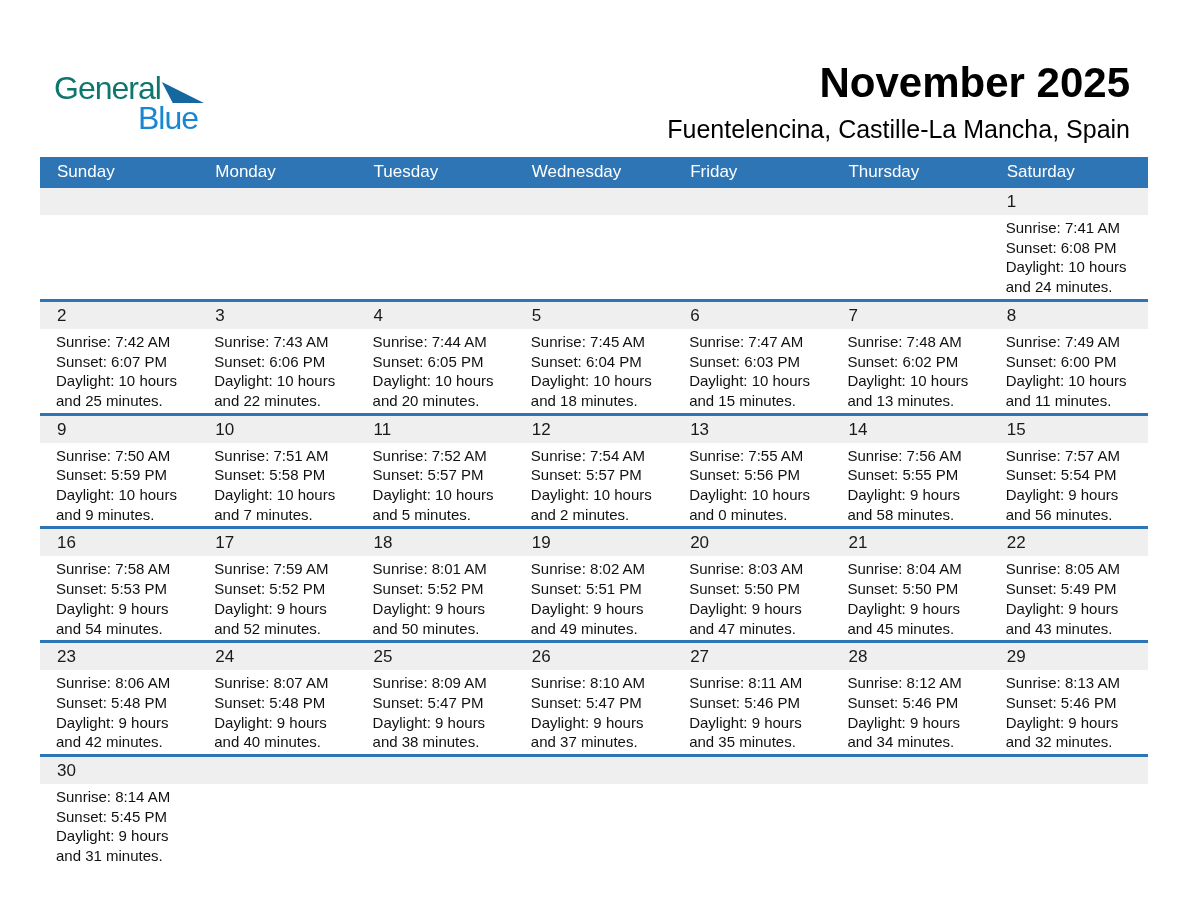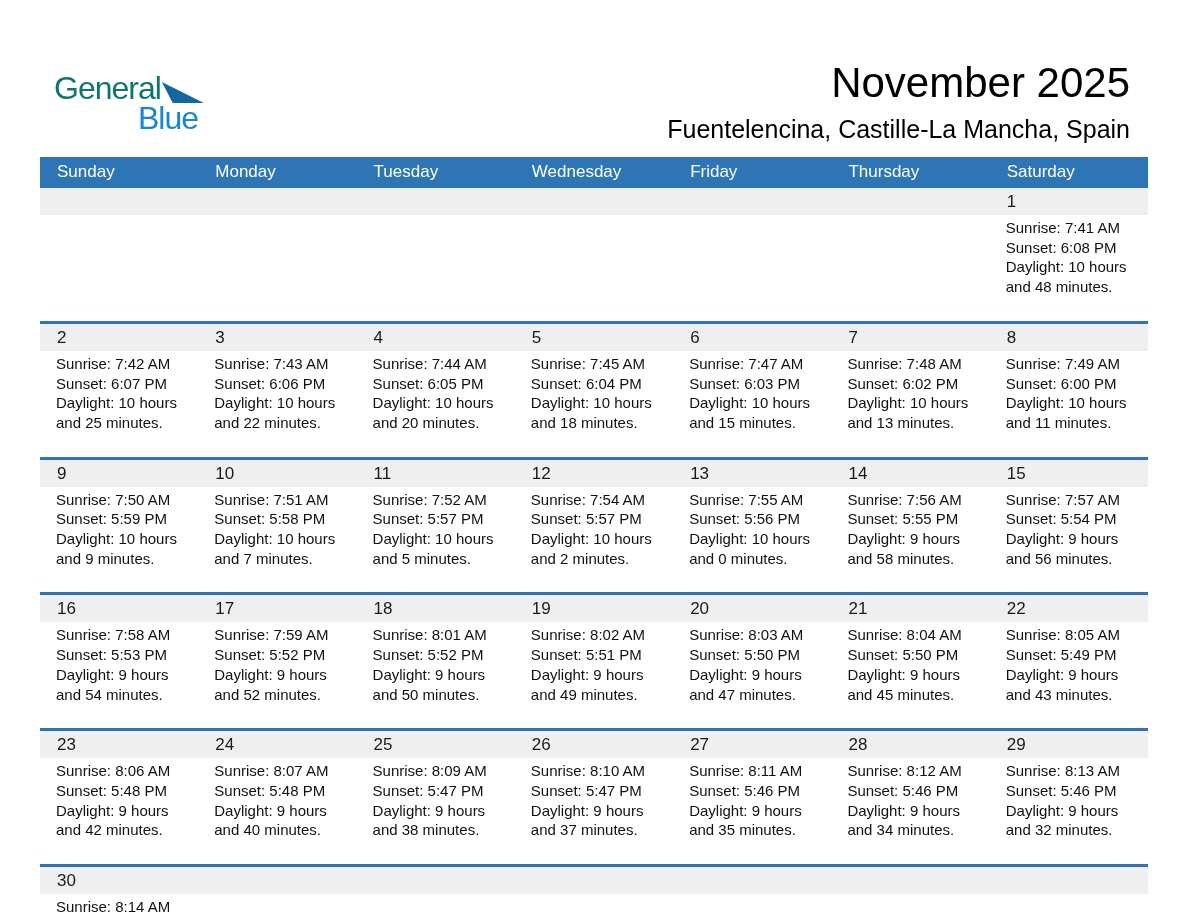--- a/index.html
+++ b/index.html
@@ -53,21 +53,21 @@
 
   
   .title-block {
     position: absolute;
     top: 60px;
     right: 58px;
     text-align: right;
   }
   .month-title {
     font-size: 42px;
-    font-weight: normal;
+    font-weight: bold;
     color: #000000;
     line-height: 1.1;
   }
   .location-subtitle {
     font-size: 25px;
     font-weight: normal;
     color: #000000;
     margin-top: 9px;
   }
 
@@ -104,21 +104,21 @@
     color: #1a1a1a;
     padding: 4px 0 0 17px;
   }
   .cells {
     display: grid;
     grid-template-columns: repeat(7, 1fr);
     background: #ffffff;
     min-height: 80px;
   }
   .cell {
-    padding: 3px 2px 24px 16px;
+    padding: 3px 2px 2px 16px;
     font-size: 15px;
     line-height: 19.7px;
     color: var(--text-dark);
     white-space: nowrap;
     overflow: hidden;
   }
 </style>
 </head>
 <body style="--header-bg: #2e75b5; --row-border: #2e75b5; --band-bg: #efefef; --logo-blue: #1787d1; --logo-triangle: #15679f; --weekday-text: #ffffff; --body-text: #111111;">
 
@@ -160,21 +160,21 @@
           <div class="cell"></div>
           <div class="cell"></div>
           <div class="cell"></div>
           <div class="cell"></div>
           <div class="cell"></div>
           <div class="cell"></div>
           <div class="cell">
             <div class="line">Sunrise: 7:41 AM</div>
             <div class="line">Sunset: 6:08 PM</div>
             <div class="line">Daylight: 10 hours</div>
-            <div class="line">and 48 minutes.</div>
+            <div class="line">and 24 minutes.</div>
           </div>
         </div>
       </div>
       <div class="week">
         <div class="band">
           <div class="day-num">2</div>
           <div class="day-num">3</div>
           <div class="day-num">4</div>
           <div class="day-num">5</div>
           <div class="day-num">6</div>

